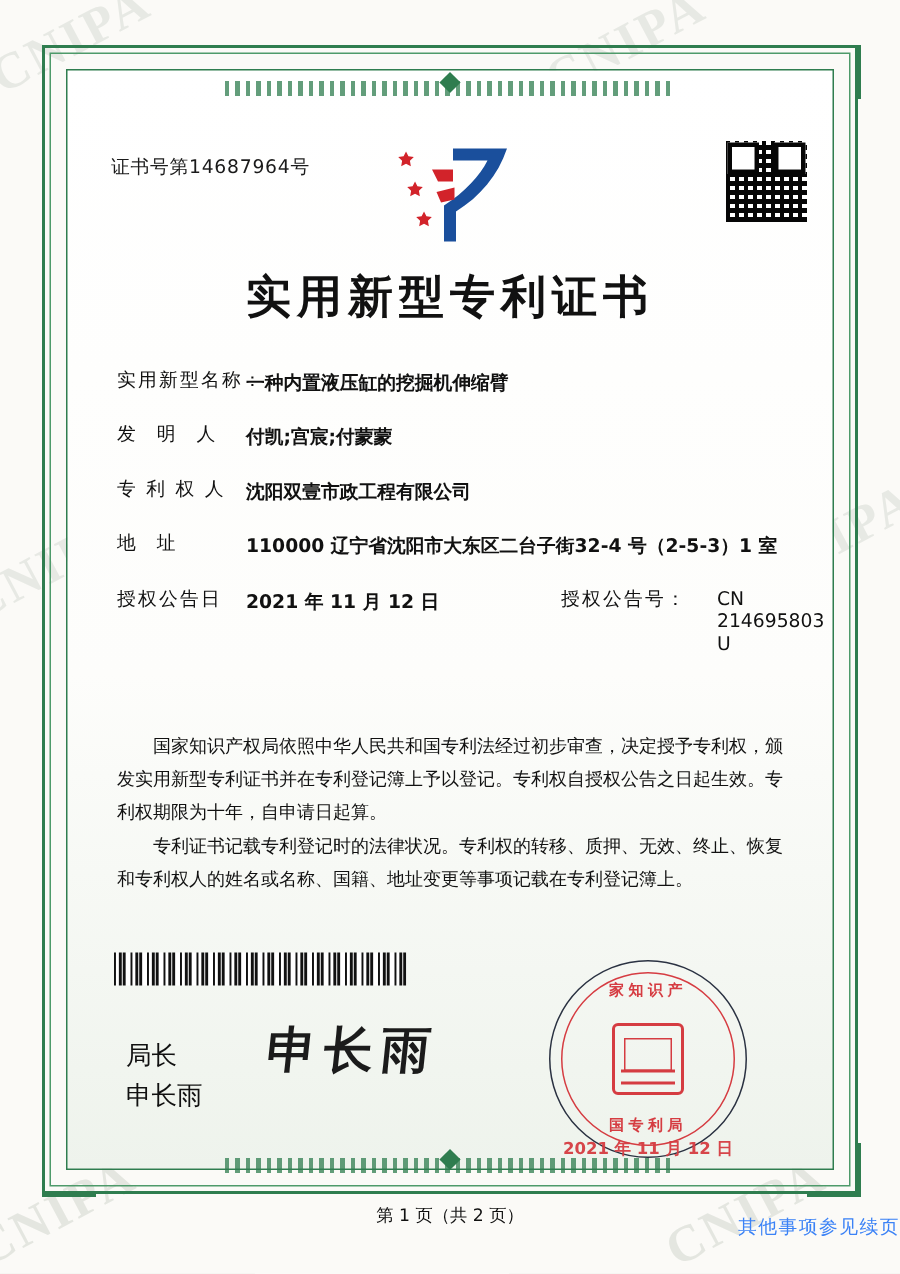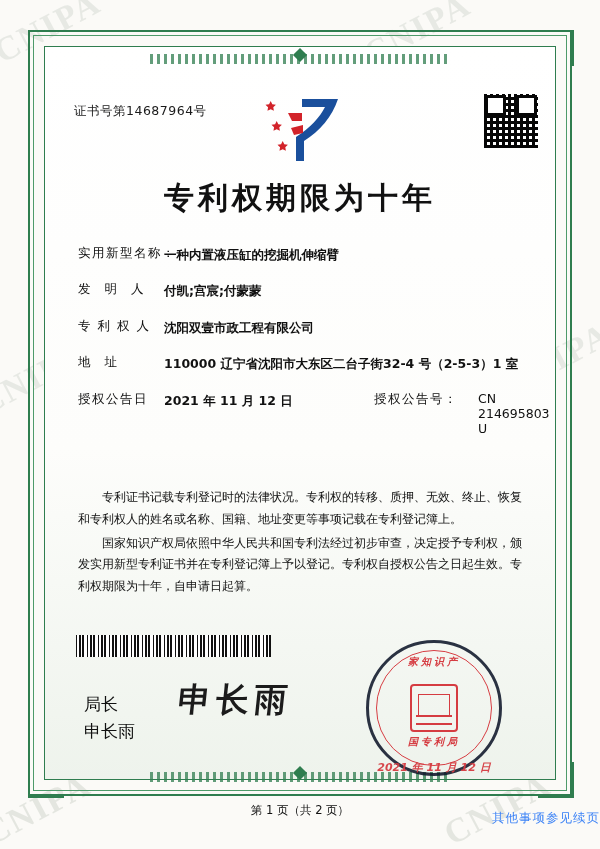--- a/index.html
+++ b/index.html
@@ -210,25 +210,24 @@
     letter-spacing: 5px;
     color: #1b1b1b;
     transform: skewX(-6deg);
   }
 
   
   .seal {
     position: absolute;
     left: 366px; top: 640px;
     width: 130px; height: 130px;
-    border: 3px solid #0f172a;
+    border: 1px solid #0f172a;
     border-radius: 50%;
     color: #d2232a;
     opacity: .88;
-    font-style: italic;
   }
   .seal .ring {
     position: absolute;
     left: 7px; top: 7px; right: 7px; bottom: 7px;
     border: 1px solid #d2232a;
     border-radius: 50%;
   }
   .seal .emblem {
     position: absolute;
     left: 50%; top: 50%;
@@ -253,21 +252,21 @@
   }
   .seal-text-top, .seal-text-bottom {
     position: absolute;
     left: 0; right: 0;
     text-align: center;
     font-size: 10px;
     letter-spacing: 3px;
     font-weight: bold;
   }
   .seal-text-top { top: 12px; }
-  .seal-text-bottom { bottom: 24px; margin-top: 38px; }
+  .seal-text-bottom { bottom: 14px; margin-top: 38px; }
   .seal-date {
     position: absolute;
     left: -10px; right: -10px;
     bottom: -2px;
     text-align: center;
     font-size: 11px;
     color: #d2232a;
     opacity: .95;
     font-weight: bold;
   }
@@ -323,21 +322,21 @@
     <svg viewBox="0 0 92 70" width="92" height="70">
       <path d="M44 4 L80 4 C74 22 62 36 46 46 L46 66 L38 66 L38 42 C52 33 62 22 67 12 L44 12 Z" fill="#1a4f9c"></path>
       <path d="M30 18 L44 18 L44 26 L34 26 Z" fill="#d2232a"></path>
       <path d="M33 33 L45 30 L45 38 L36 40 Z" fill="#d2232a"></path>
       <path d="M14 16 l2.6 5.3 5.8.8-4.2 4.1 1 5.8-5.2-2.7-5.2 2.7 1-5.8-4.2-4.1 5.8-.8z" fill="#d2232a" transform="translate(4,-4) scale(.62)"></path>
       <path d="M14 16 l2.6 5.3 5.8.8-4.2 4.1 1 5.8-5.2-2.7-5.2 2.7 1-5.8-4.2-4.1 5.8-.8z" fill="#d2232a" transform="translate(10,16) scale(.62)"></path>
       <path d="M14 16 l2.6 5.3 5.8.8-4.2 4.1 1 5.8-5.2-2.7-5.2 2.7 1-5.8-4.2-4.1 5.8-.8z" fill="#d2232a" transform="translate(16,36) scale(.62)"></path>
     </svg>
   </div>
 
-  <div class="doc-title">专利权期限为十年</div>
+  <div class="doc-title">实用新型专利证书</div>
 
   <div class="fields">
     <div class="row">
       <div class="label tight">实用新型名称：</div>
       <div class="value">一种内置液压缸的挖掘机伸缩臂</div>
     </div>
     <div class="row">
       <div class="label">发 明 人</div>
       <div class="value">付凯;宫宸;付蒙蒙</div>
     </div>
@@ -351,22 +350,22 @@
     </div>
     <div class="row split">
       <div class="label tight">授权公告日</div>
       <div class="value">2021 年 11 月 12 日</div>
       <div class="label2">授权公告号：</div>
       <div class="value2">CN 214695803 U</div>
     </div>
   </div>
 
   <div class="paras">
+    <p>国家知识产权局依照中华人民共和国专利法经过初步审查，决定授予专利权，颁发实用新型专利证书并在专利登记簿上予以登记。专利权自授权公告之日起生效。专利权期限为十年，自申请日起算。</p>
     <p>专利证书记载专利登记时的法律状况。专利权的转移、质押、无效、终止、恢复和专利权人的姓名或名称、国籍、地址变更等事项记载在专利登记簿上。</p>
-    <p>国家知识产权局依照中华人民共和国专利法经过初步审查，决定授予专利权，颁发实用新型专利证书并在专利登记簿上予以登记。专利权自授权公告之日起生效。专利权期限为十年，自申请日起算。</p>
   </div>
 
   <div class="barcode"></div>
 
   <div class="sig-labels">
     <div>局长</div>
     <div>申长雨</div>
   </div>
   <div class="sig-hand">申长雨</div>
 

